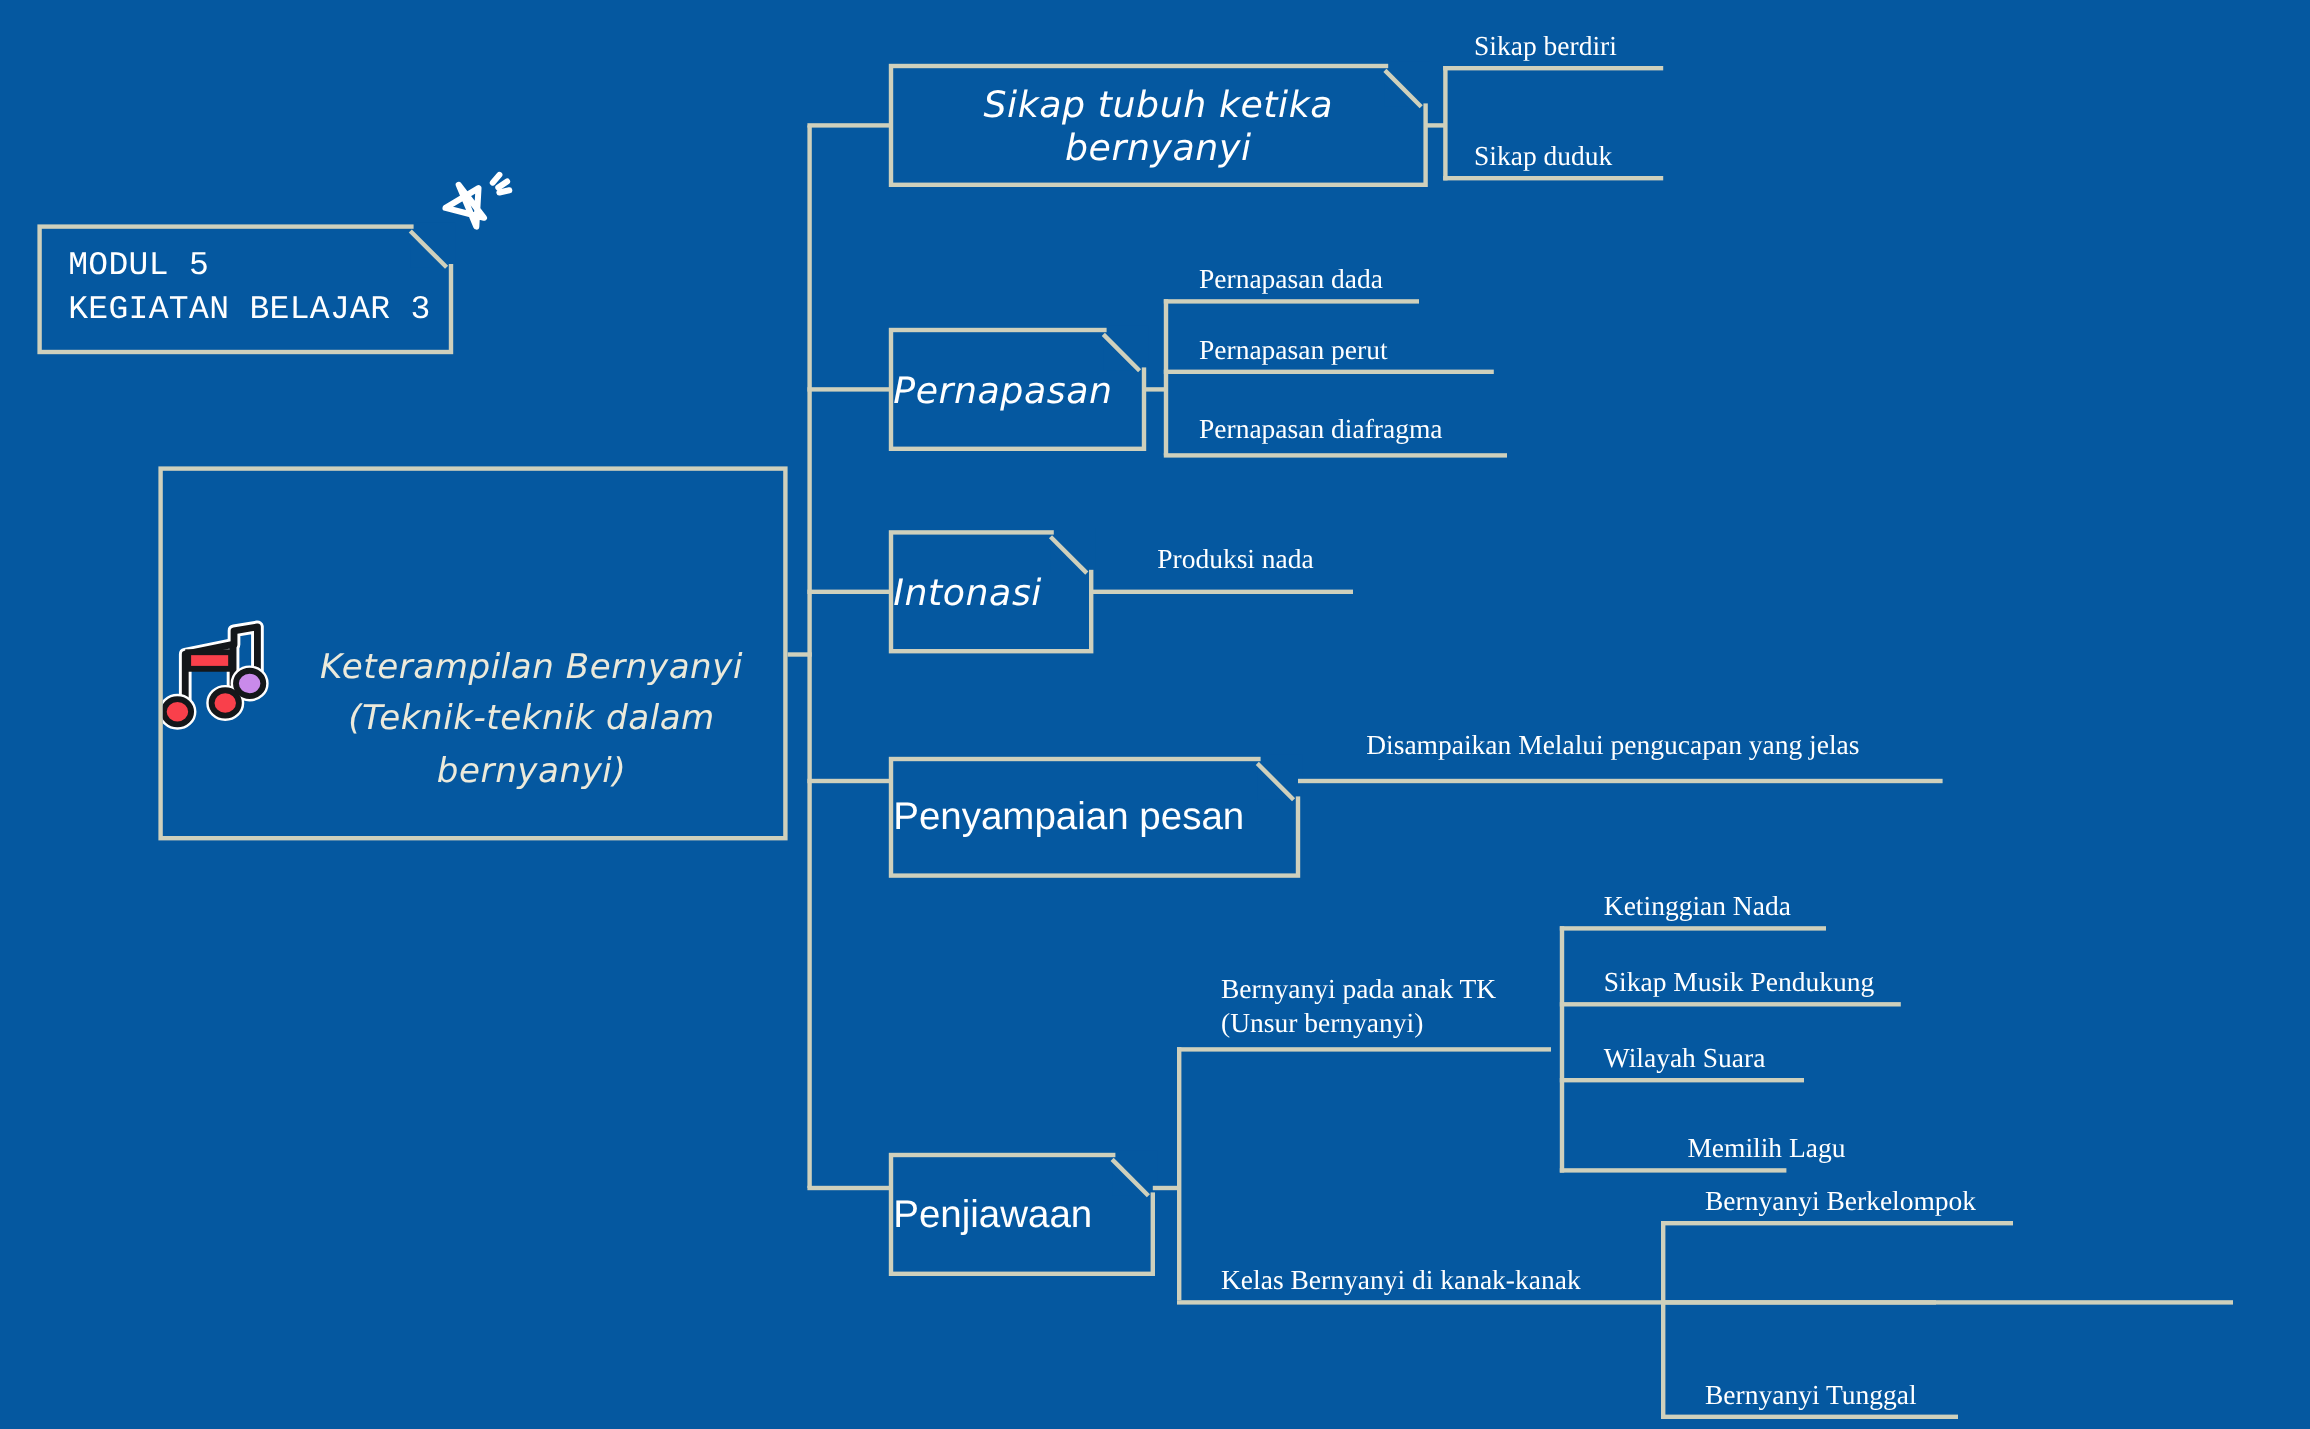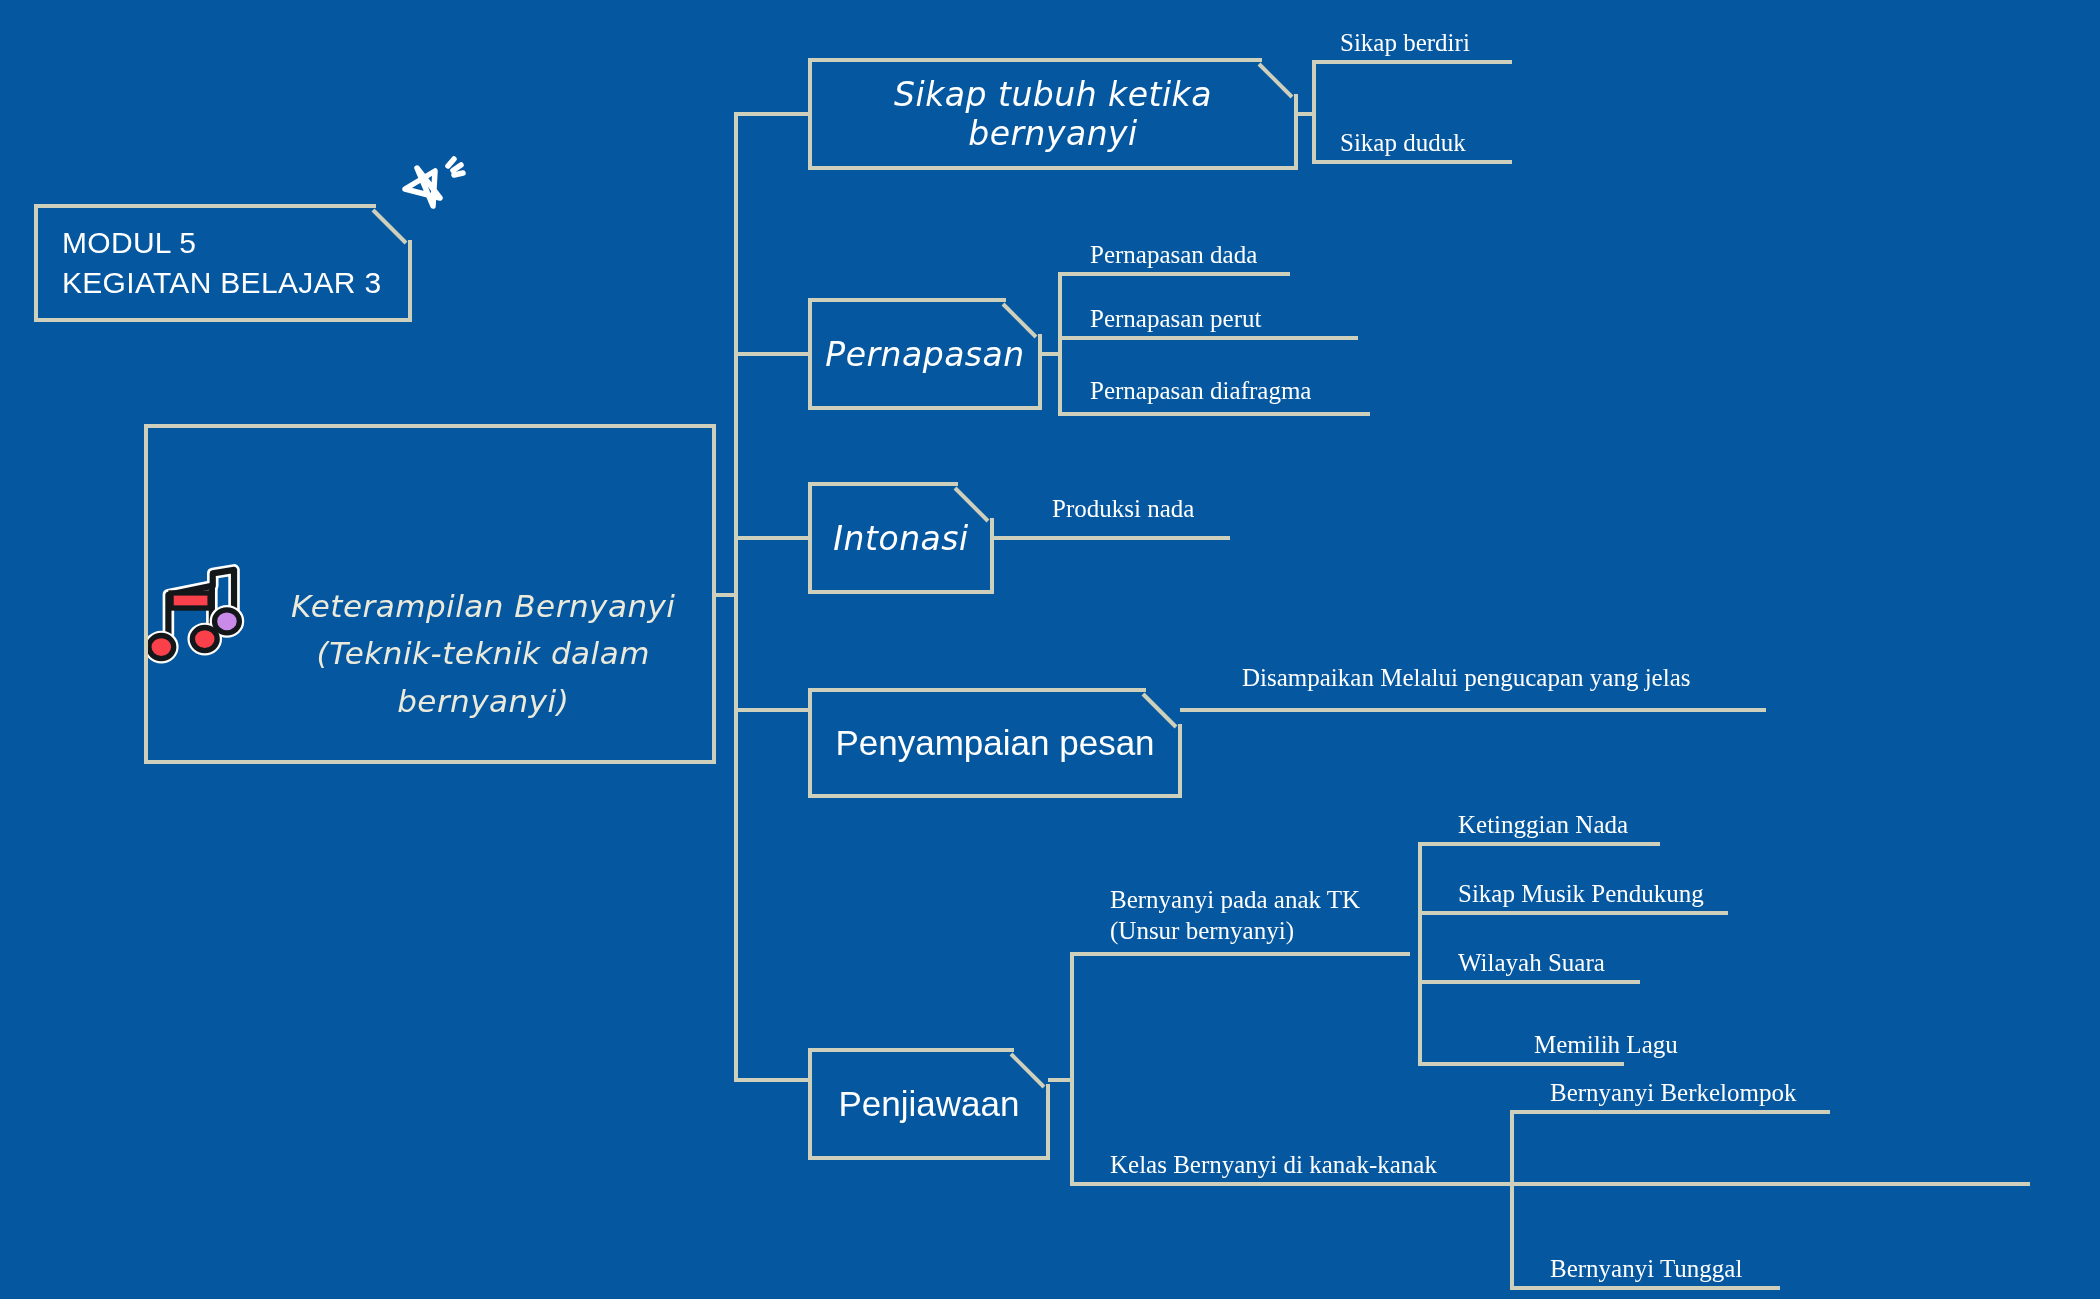--- a/index.html
+++ b/index.html
@@ -15,21 +15,21 @@
   
   .ln-h{position:absolute;height:4px;background:#cfd0bc;}
   .ln-v{position:absolute;width:4px;background:#cfd0bc;}
 
   
   .card{
     position:absolute;
     box-sizing:border-box;
     border:4px solid #cfd0bc;
     background:transparent;
-    display:flex;align-items:center;justify-content:center;
+    display:flex;align-items:center;justify-content:flex-start;
     text-align:center;
     color:#ffffff;
   }
   .card .fold-edge{
     position:absolute;top:-2px;right:-2px;
     width:46px;height:46px;
     pointer-events:none;
   }
   .card .fold-mask{
     position:absolute;top:-6px;right:-6px;
@@ -58,21 +58,21 @@
     font-size:25px;
     line-height:1.18;
     white-space:nowrap;
   }
 
   
   #modul-card{
     left:34px;top:204px;width:378px;height:118px;
     justify-content:flex-start;
     padding-left:24px;
-    font-family:Liberation Sans, sans-serif;
+    font-family:Liberation Mono, monospace;
     font-size:30px;line-height:1.32;
     text-align:left;
     letter-spacing:.3px;
   }
   #modul-card .txt{white-space:pre-line;}
 
   
   #center-card{
     left:144px;top:424px;width:572px;height:340px;
     flex-direction:row;

